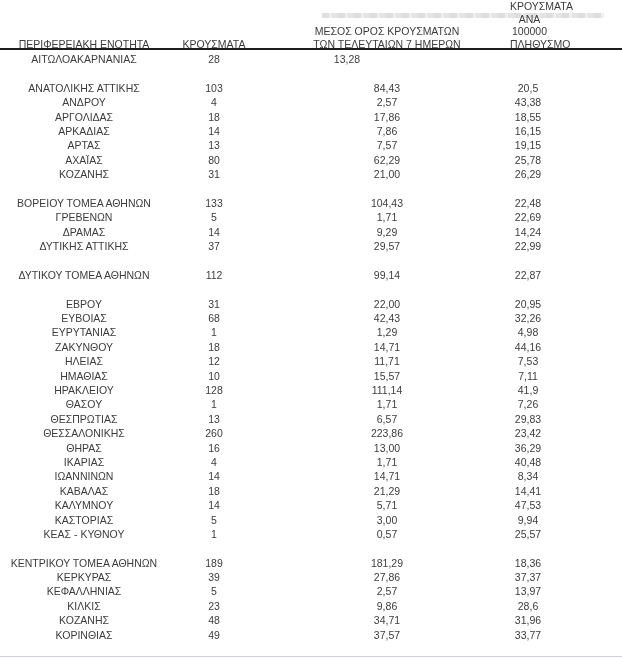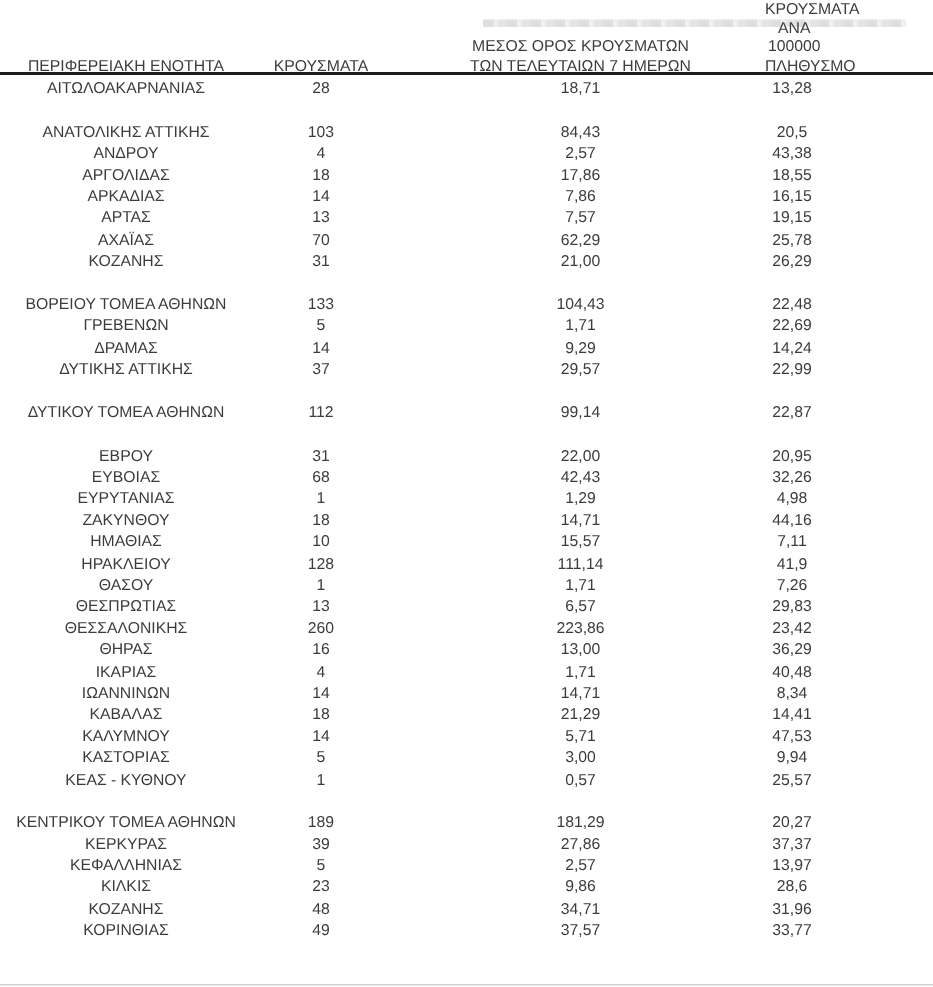--- a/index.html
+++ b/index.html
@@ -70,21 +70,20 @@
     <div class="th c4">
       <div>ΚΡΟΥΣΜΑΤΑ ΑΝΑ 100000</div>
       <div>ΠΛΗΘΥΣΜΟ</div>
     </div>
   </div>
 
   <div class="tbody" id="tbody">
       <div class="row grid">
         <div class="cell c1">ΑΙΤΩΛΟΑΚΑΡΝΑΝΙΑΣ</div>
         <div class="cell c2">28</div>
-        <div class="cell c3">18,71</div>
         <div class="cell c4">13,28</div>
       </div>
       <div class="spacer"></div>
       <div class="row grid">
         <div class="cell c1">ΑΝΑΤΟΛΙΚΗΣ ΑΤΤΙΚΗΣ</div>
         <div class="cell c2">103</div>
         <div class="cell c3">84,43</div>
         <div class="cell c4">20,5</div>
       </div>
       <div class="row grid">
@@ -106,21 +105,21 @@
         <div class="cell c4">16,15</div>
       </div>
       <div class="row grid">
         <div class="cell c1">ΑΡΤΑΣ</div>
         <div class="cell c2">13</div>
         <div class="cell c3">7,57</div>
         <div class="cell c4">19,15</div>
       </div>
       <div class="row grid">
         <div class="cell c1">ΑΧΑΪΑΣ</div>
-        <div class="cell c2">70</div>
+        <div class="cell c2">80</div>
         <div class="cell c3">62,29</div>
         <div class="cell c4">25,78</div>
       </div>
       <div class="row grid">
         <div class="cell c1">ΚΟΖΑΝΗΣ</div>
         <div class="cell c2">31</div>
         <div class="cell c3">21,00</div>
         <div class="cell c4">26,29</div>
       </div>
       <div class="spacer"></div>
@@ -174,20 +173,26 @@
         <div class="cell c3">1,29</div>
         <div class="cell c4">4,98</div>
       </div>
       <div class="row grid">
         <div class="cell c1">ΖΑΚΥΝΘΟΥ</div>
         <div class="cell c2">18</div>
         <div class="cell c3">14,71</div>
         <div class="cell c4">44,16</div>
       </div>
       <div class="row grid">
+        <div class="cell c1">ΗΛΕΙΑΣ</div>
+        <div class="cell c2">12</div>
+        <div class="cell c3">11,71</div>
+        <div class="cell c4">7,53</div>
+      </div>
+      <div class="row grid">
         <div class="cell c1">ΗΜΑΘΙΑΣ</div>
         <div class="cell c2">10</div>
         <div class="cell c3">15,57</div>
         <div class="cell c4">7,11</div>
       </div>
       <div class="row grid">
         <div class="cell c1">ΗΡΑΚΛΕΙΟΥ</div>
         <div class="cell c2">128</div>
         <div class="cell c3">111,14</div>
         <div class="cell c4">41,9</div>
@@ -250,21 +255,21 @@
         <div class="cell c1">ΚΕΑΣ - ΚΥΘΝΟΥ</div>
         <div class="cell c2">1</div>
         <div class="cell c3">0,57</div>
         <div class="cell c4">25,57</div>
       </div>
       <div class="spacer"></div>
       <div class="row grid">
         <div class="cell c1">ΚΕΝΤΡΙΚΟΥ ΤΟΜΕΑ ΑΘΗΝΩΝ</div>
         <div class="cell c2">189</div>
         <div class="cell c3">181,29</div>
-        <div class="cell c4">20,27</div>
+        <div class="cell c4">18,36</div>
       </div>
       <div class="row grid">
         <div class="cell c1">ΚΕΡΚΥΡΑΣ</div>
         <div class="cell c2">39</div>
         <div class="cell c3">27,86</div>
         <div class="cell c4">37,37</div>
       </div>
       <div class="row grid">
         <div class="cell c1">ΚΕΦΑΛΛΗΝΙΑΣ</div>
         <div class="cell c2">5</div>

